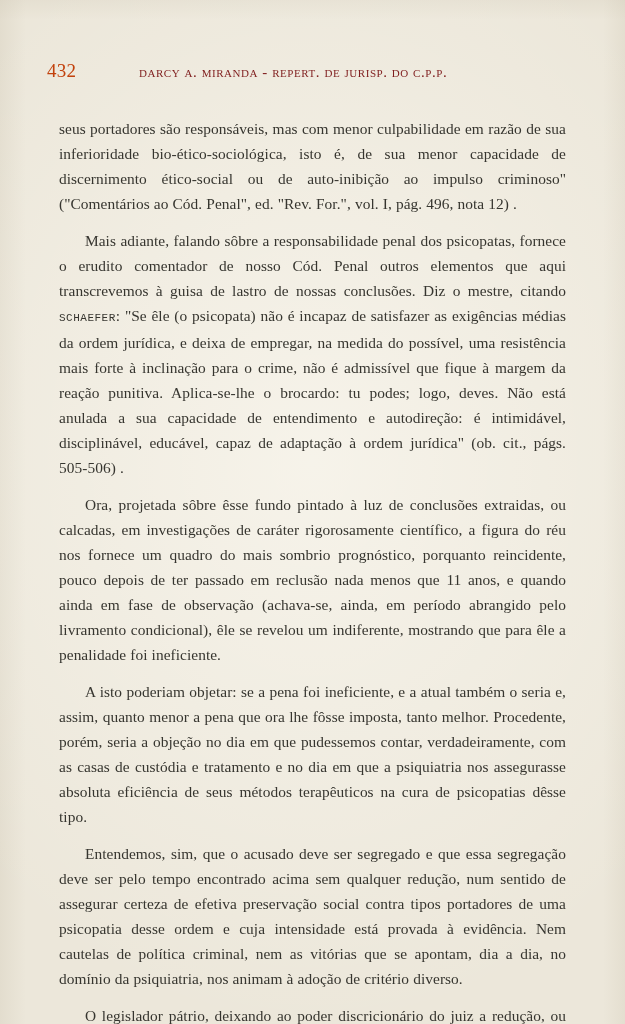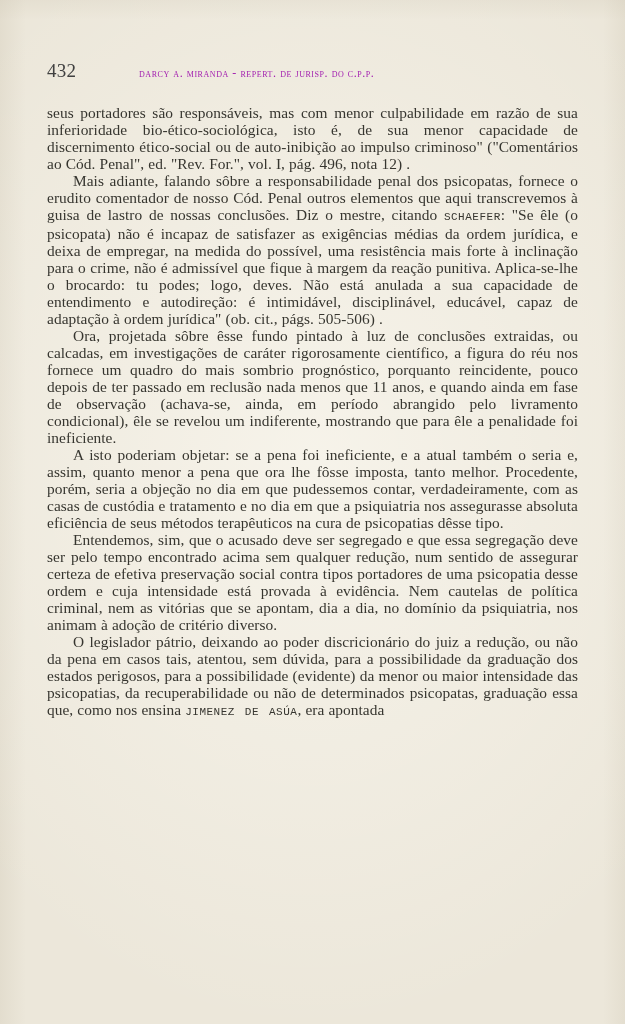--- a/index.html
+++ b/index.html
@@ -39,46 +39,46 @@
     left: 47px;
     right: 47px;
     top: 60px;
     height: 22px;
     display: flex;
     align-items: baseline;
   }
   .folio {
     font-size: 19px;
     letter-spacing: 0.2px;
-    color: #404040;
+    color: #c2410c;
     width: 92px;
     flex: 0 0 auto;
   }
   .runhead-title {
-    font-size: 12px;
+    font-size: 15px;
     font-variant: small-caps;
     text-transform: lowercase;
     letter-spacing: 0.55px;
-    color: #a21caf;
+    color: #7f1d1d;
     white-space: nowrap;
   }
 
   
   .body {
     position: absolute;
     left: 47px;
     top: 104px;
     width: 531px;
   }
   p.para {
-    margin: 0;
+    margin: 12px;
     text-align: justify;
     text-justify: inter-word;
     font-size: 15.4px;
-    line-height: 17px;
+    line-height: 25px;
     letter-spacing: 0.05px;
     text-indent: 26px;
     word-spacing: 0.2px;
     color: #36352f;
   }
   p.para.first { text-indent: 0; }
   .sc {
     font-variant: small-caps;
     text-transform: lowercase;
     letter-spacing: 0.5px;

